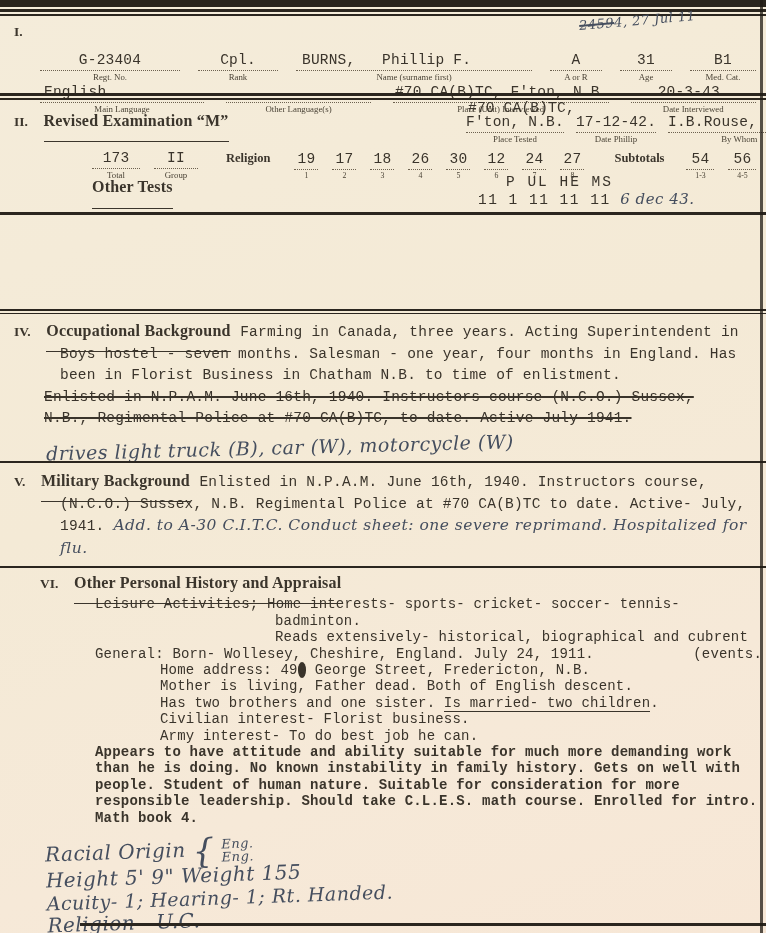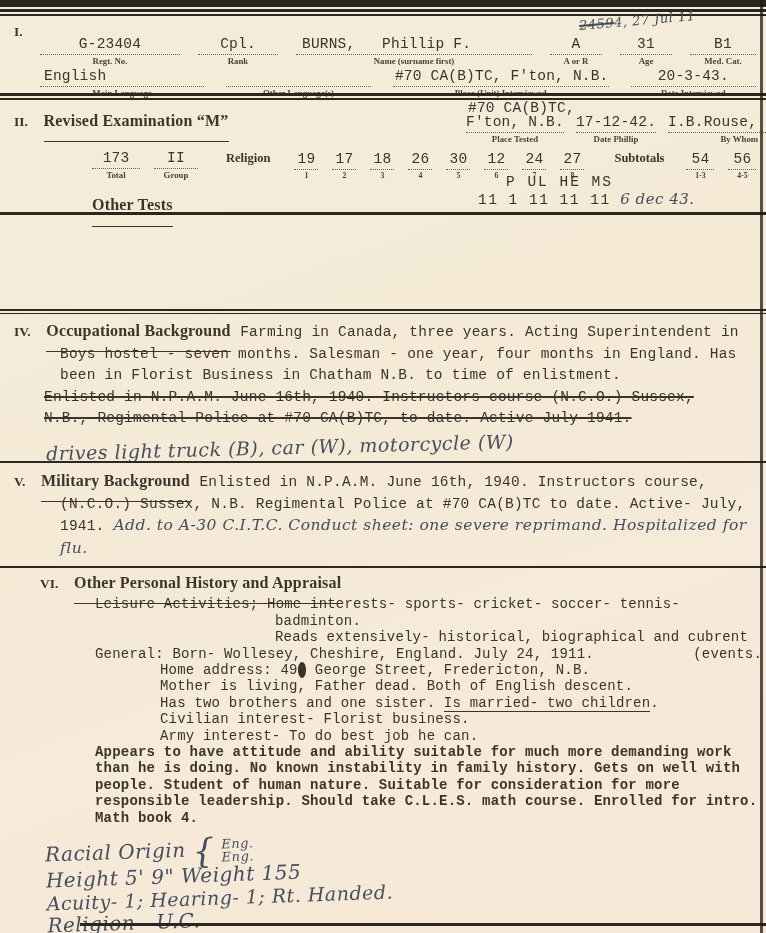--- a/index.html
+++ b/index.html
@@ -20,21 +20,21 @@
                border-bottom:1.5px solid #3b352c; padding-bottom:12px; letter-spacing:.2px; }
   .word { font-family:"Liberation Serif",serif; font-weight:bold; font-size:12.5px; color:#3b352c; }
   .hand { font-family:"DejaVu Serif",serif; font-style:italic; color:#454e5e; letter-spacing:.5px; }
   .struck { text-decoration:line-through; text-decoration-thickness:1.5px; }
   
   .frow { display:flex; align-items:flex-end; }
   .fld { display:flex; flex-direction:column; }
   .fv { display:block; text-align:center; white-space:pre; min-height:19px;
         border-bottom:1.2px dotted #6d6250; font-family:"Liberation Mono",monospace;
         font-size:14.5px; letter-spacing:.2px; color:#3a342b; }
-  .fl { font-family:"Liberation Serif",serif; font-weight:bold; font-size:8.8px;
+  .fl { font-family:"Liberation Serif",serif; font-weight:normal; font-size:8.8px;
         color:#4a4336; text-align:center; margin-top:1px; }
   .fl.tiny { font-size:7.8px; }
   section { position:absolute; left:0; right:0; }
   .para { padding-left:44px; padding-right:6px; line-height:21.5px; }
   .tight { line-height:16.4px; }
   .tight .typed { font-size:14px; }
   .pl1 { padding-left:95px; } .pl2 { padding-left:275px; } .pl3 { padding-left:160px; }
   .blot { background:#3a342b; color:#3a342b; border-radius:50%; }
   .u { border-bottom:1.3px solid #3a342b; }
   .dots { border-bottom:2px dotted rgba(70,60,45,.35); width:300px; height:1px; }
@@ -66,21 +66,21 @@
         <span class="fl">Rank</span>
       </div>
       <div class="fld" style="flex:1;">
         <span class="fv" style="text-align:left;padding-left:6px;">BURNS,   Phillip F.</span>
         <span class="fl">Name (surname first)</span>
       </div>
       <div class="fld" style="width:52px;">
         <span class="fv">A</span>
         <span class="fl">A or R</span>
       </div>
-      <div class="fld" style="width:52px;">
+      <div class="fld" style="width:52px;margin-top:16px;">
         <span class="fv">31</span>
         <span class="fl">Age</span>
       </div>
       <div class="fld" style="width:66px;">
         <span class="fv">B1</span>
         <span class="fl">Med. Cat.</span>
       </div>
     </div>
     <div class="frow" style="padding-left:40px;padding-right:10px;gap:22px;margin-top:2px;">
       <div class="fld" style="width:170px;">
@@ -171,21 +171,21 @@
       <div class="fld" style="width:28px;">
         <span class="fv">54</span>
         <span class="fl tiny">1-3</span>
       </div>
       <div class="fld" style="width:28px;">
         <span class="fv">56</span>
         <span class="fl tiny">4-5</span>
       </div>
 
     </div>
-    <span class="sec-title" style="position:absolute;left:92px;top:92px;border-bottom-width:1.8px;">Other Tests</span>
+    <span class="sec-title" style="position:absolute;left:92px;top:74px;border-bottom-width:1.8px;">Other Tests</span>
     <div style="position:absolute;left:478px;top:70px;text-align:left;">
       <div class="typed" style="padding-left:28px;letter-spacing:2px;">P UL HE MS</div>
       <div>
         <span class="typed" style="letter-spacing:1.5px;">11 1 11 11 11</span>
         <span class="hand" style="font-size:15px;">6 dec 43.</span>
       </div>
     </div>
   </section>
 
   <div class="rule" style="top:212px;height:3px;"></div>

